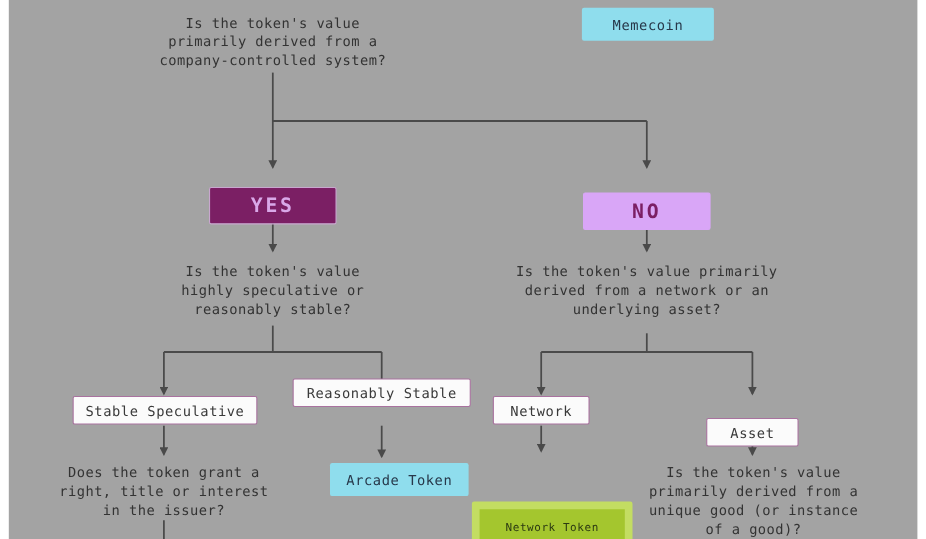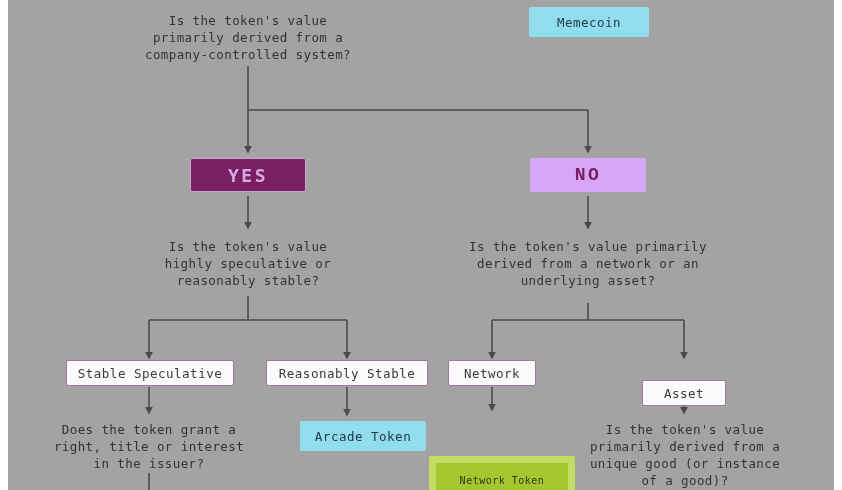--- a/index.html
+++ b/index.html
@@ -52,20 +52,21 @@
   .banner {
     font-size: 18px;
     font-weight: 700;
     letter-spacing: 2.5px;
     border-radius: 2px;
   }
   .banner-yes {
     background: #7b1f64;
     color: #d9a8e8;
     border: 1.5px solid #c9a7cf;
+    margin-top: 12px;
   }
   .banner-no {
     background: #d9a6f7;
     color: #7b1f64;
     border: 1.5px solid #d9a6f7;
   }
   
   .chip {
     background: #fbfbfb;
     border: 1.5px solid #a9729f;
@@ -135,33 +136,33 @@
   </svg>
 
   <div class="node question" style="left:110px; top:8px; width:260px; height:58px;">Is the token's value
 primarily derived from a
 company-controlled system?</div>
 
   <div class="node result-cyan" style="left:521px; top:7px; width:120px; height:30px;">Memecoin</div>
 
   <div class="node banner banner-yes" style="left:182px; top:158px; width:116px; height:34px;">YES</div>
 
-  <div class="node banner banner-no" style="left:522px; top:158px; width:116px; height:34px;font-family:Liberation Mono, monospace;">NO</div>
+  <div class="node banner banner-no" style="left:522px; top:175px; width:116px; height:34px;">NO</div>
 
   <div class="node question" style="left:120px; top:234px; width:240px; height:58px;">Is the token's value
 highly speculative or
 reasonably stable?</div>
 
   <div class="node question" style="left:452px; top:234px; width:256px; height:58px;">Is the token's value primarily
 derived from a network or an
 underlying asset?</div>
 
   <div class="node chip" style="left:58px; top:360px; width:168px; height:26px;">Stable Speculative</div>
 
-  <div class="node chip" style="left:258px; top:360px; width:162px; height:26px;">Reasonably Stable</div>
+  <div class="node chip" style="left:258px; top:344px; width:162px; height:26px;">Reasonably Stable</div>
 
   <div class="node chip" style="left:440px; top:360px; width:88px; height:26px;">Network</div>
 
   <div class="node chip" style="left:634px; top:360px; width:84px; height:26px;margin-top:20px;">Asset</div>
 
   <div class="node question" style="left:30px; top:419px; width:222px; height:54px;">Does the token grant a
 right, title or interest
 in the issuer?</div>
 
   <div class="node result-cyan" style="left:292px; top:421px; width:126px; height:30px;">Arcade Token</div>

